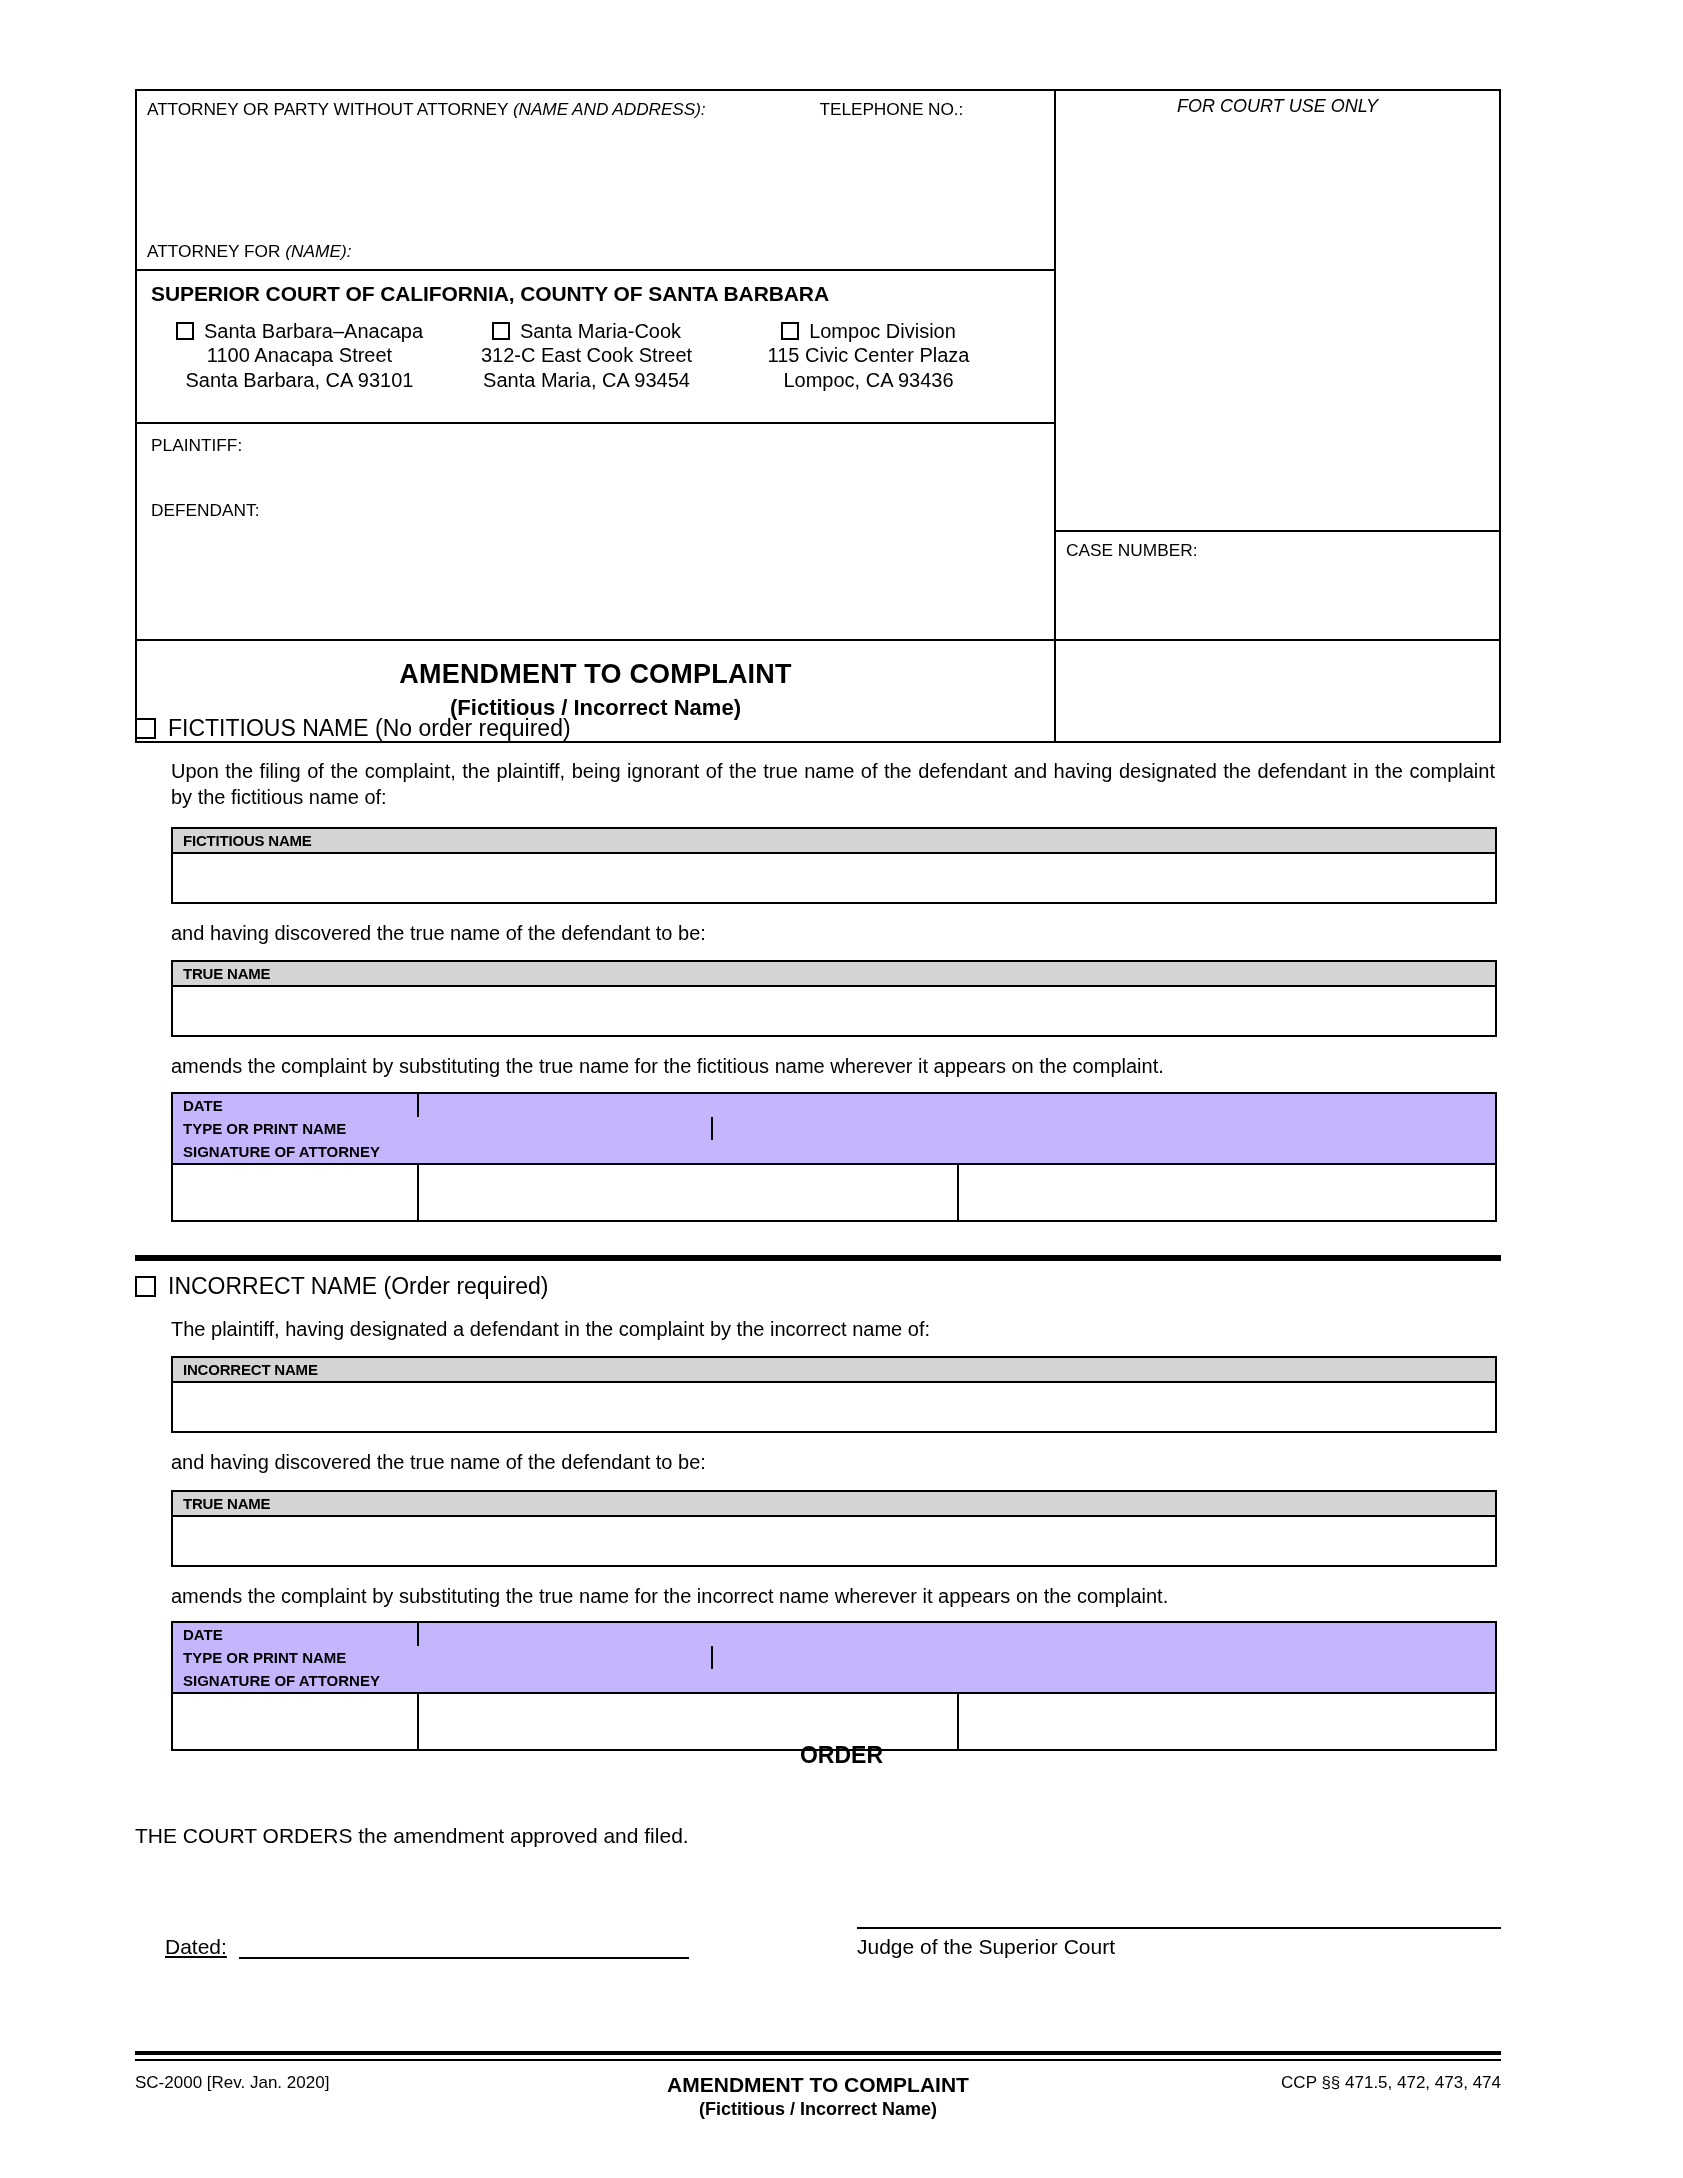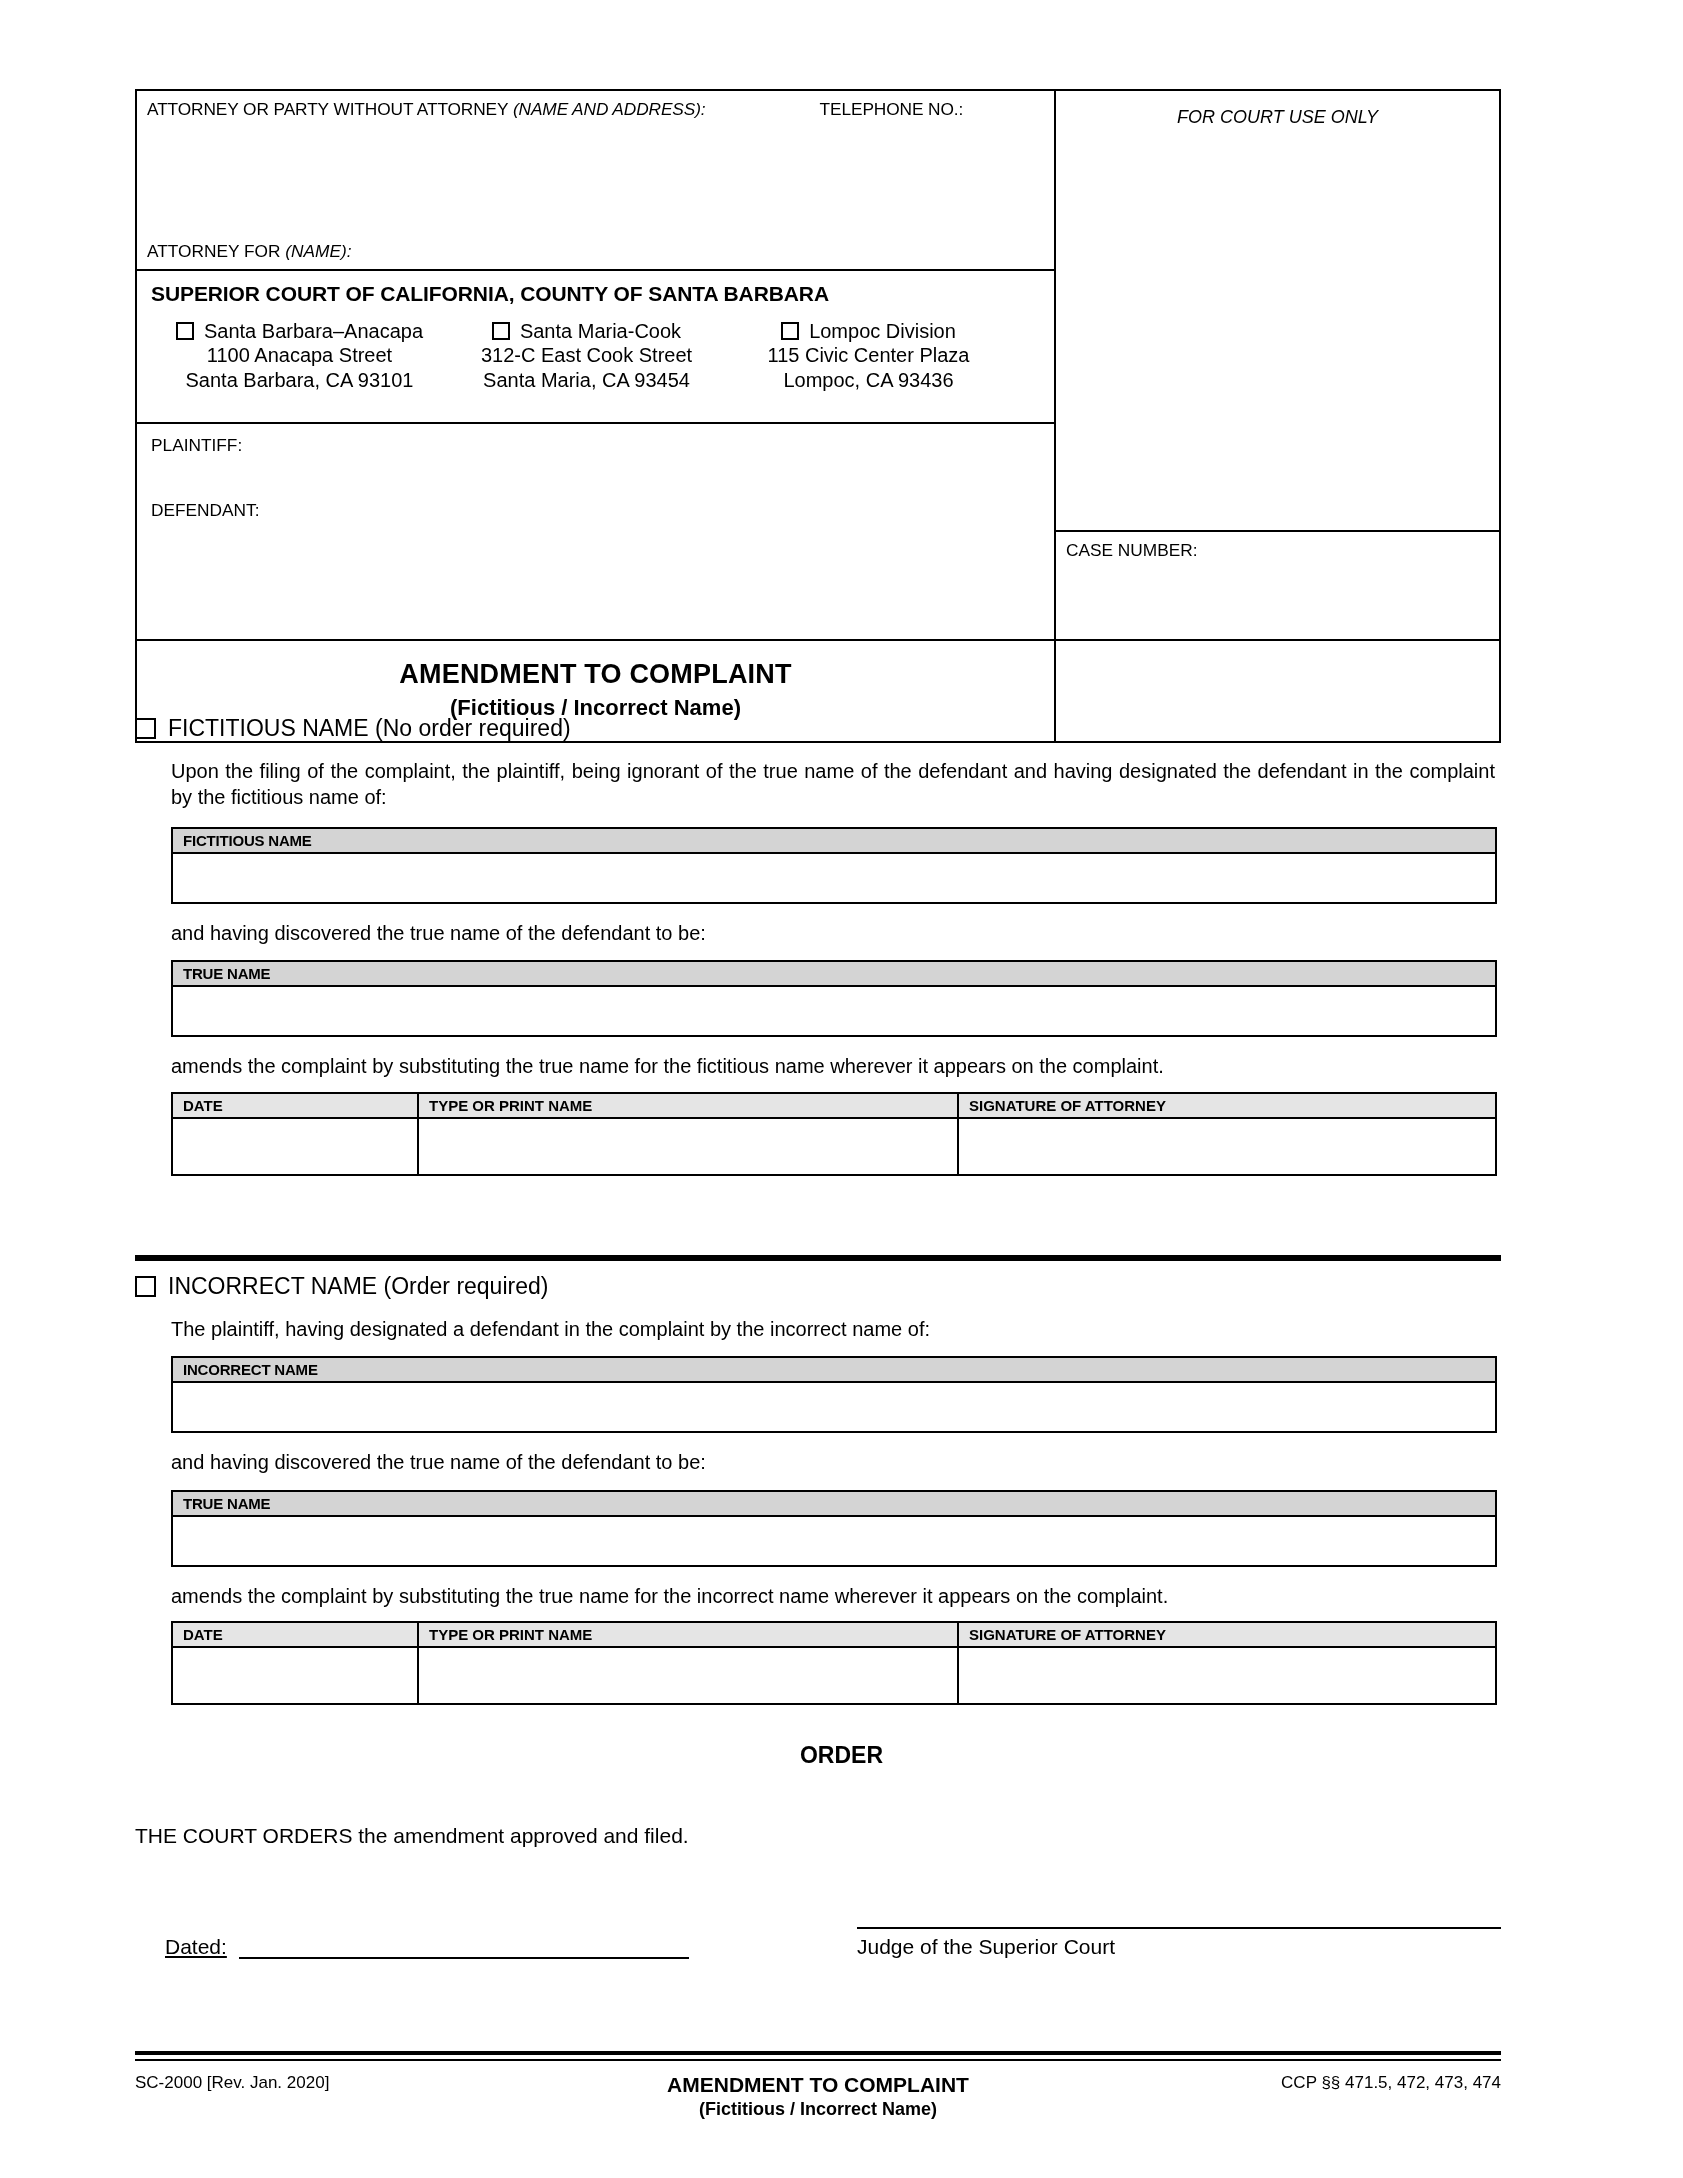--- a/index.html
+++ b/index.html
@@ -120,21 +120,21 @@
     padding: 10px 10px 0 14px;
     font-size: 17.3px;
   }
   .party-plaintiff { position: absolute; left: 14px; top: 11px; }
   .party-defendant { position: absolute; left: 14px; bottom: 10px; }
 
   .courtuse {
     font-size: 18px;
     font-style: italic;
     text-align: center;
-    padding-top: 16px;
+    padding-top: 5px;
     height: 441px;
     box-sizing: border-box;
     border-bottom: 2px solid #000;
   }
   .casenumber {
     box-sizing: border-box;
     padding: 8px 0 0 10px;
     font-size: 17.3px;
     height: 107px;
   }
@@ -215,24 +215,25 @@
   .sigtable {
     margin-left: 36px;
     margin-right: 4px;
     border: 2.5px solid #000;
     box-sizing: border-box;
     display: flex;
     flex-direction: column;
   }
   .sig-head-row {
     display: flex;
-    background: #e5e5e5;
+    background: #c4b5fd;
     border-bottom: 2.5px solid #000;
     font-size: 15px;
     font-weight: bold;
+    flex-direction: column;
   }
   .sig-body-row { display: flex; height: 55px; }
   .sig-c1 { width: 246px; box-sizing: border-box; border-right: 2.5px solid #000; padding: 3px 0 3px 10px; }
   .sig-c2 { width: 540px; box-sizing: border-box; border-right: 2.5px solid #000; padding: 3px 0 3px 10px; }
   .sig-c3 { flex: 1; box-sizing: border-box; padding: 3px 0 3px 10px; }
   .sig-body-row .sig-c1,
   .sig-body-row .sig-c2,
   .sig-body-row .sig-c3 { padding: 0; }
 
   .thick-rule {

